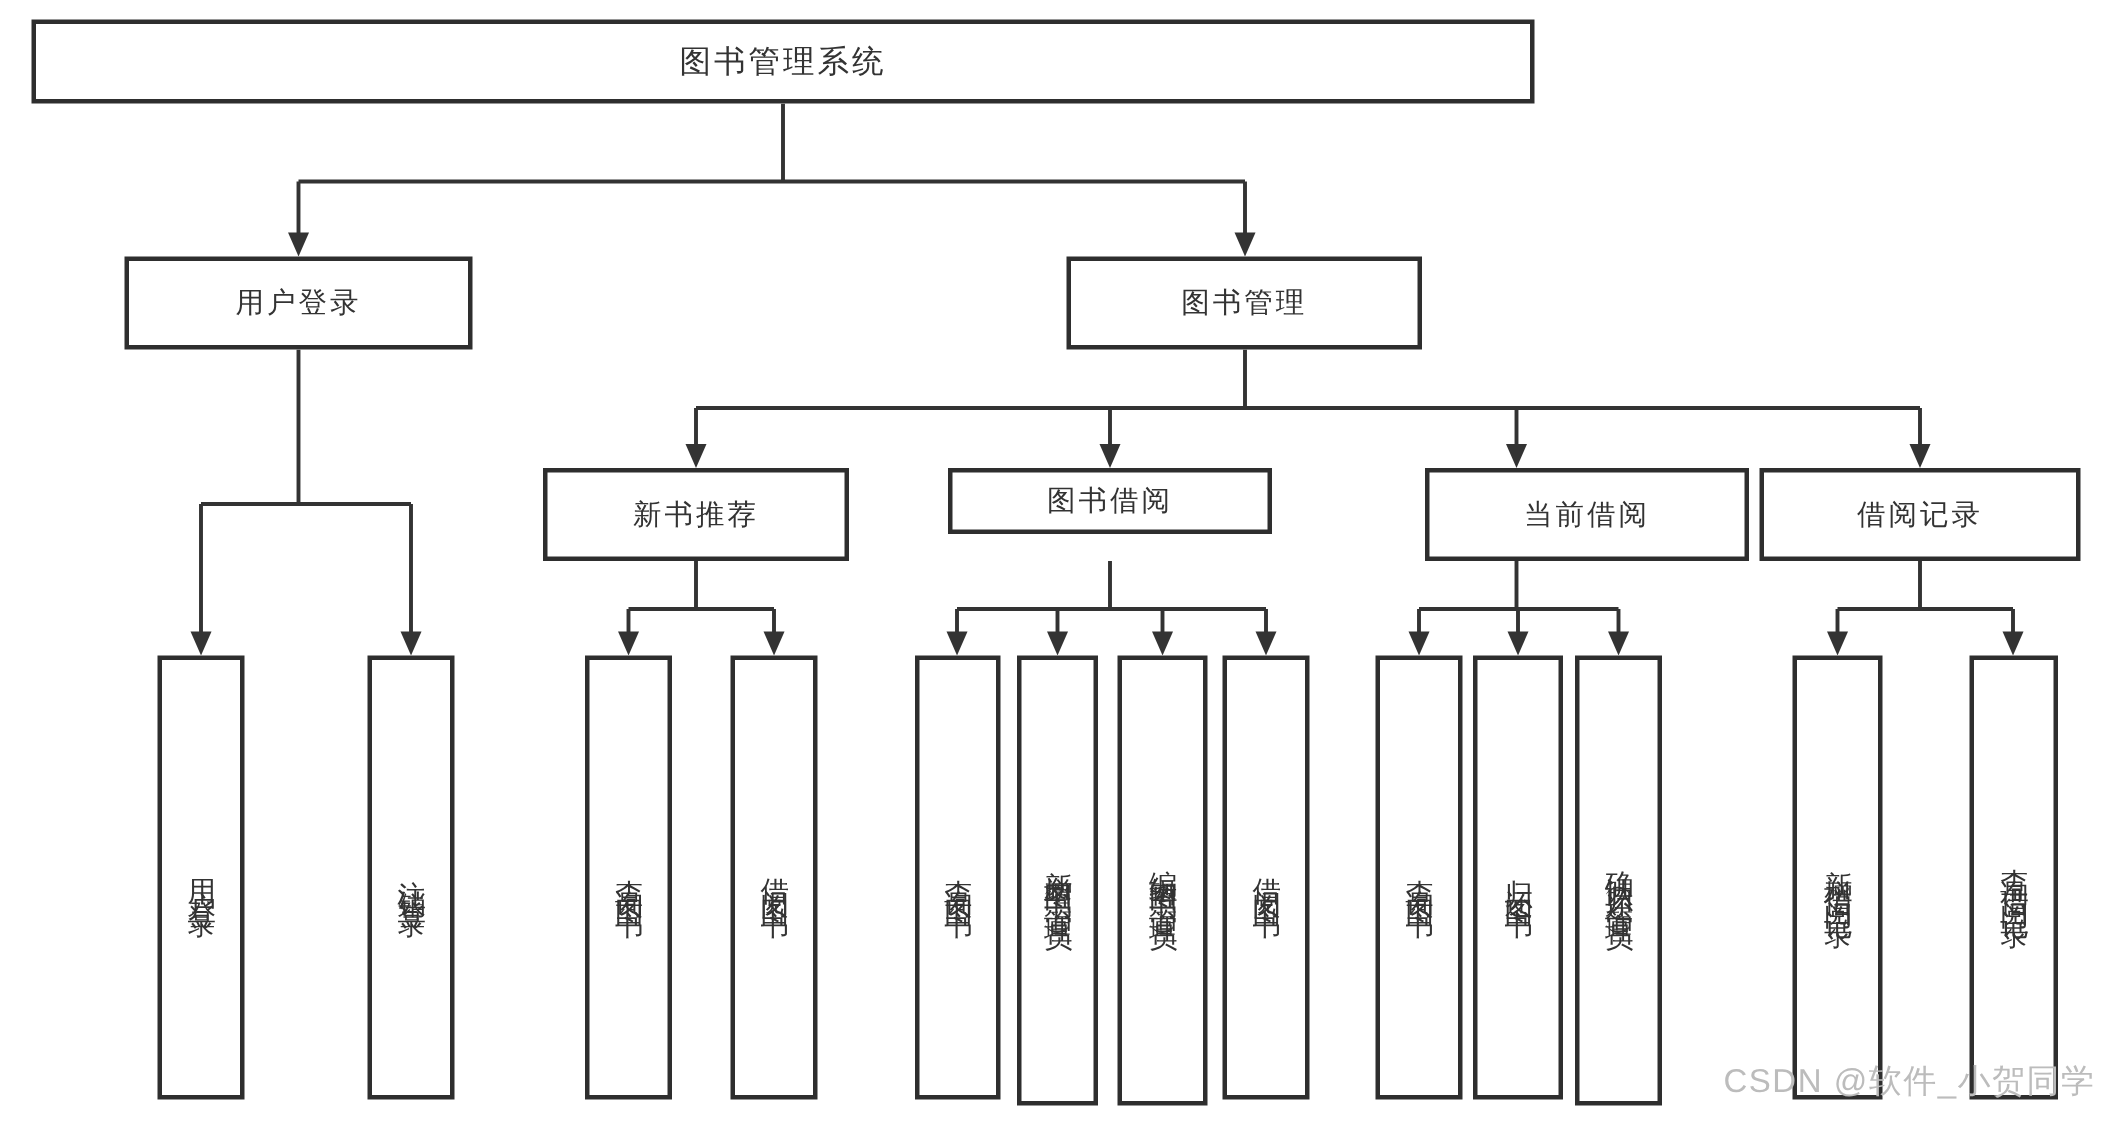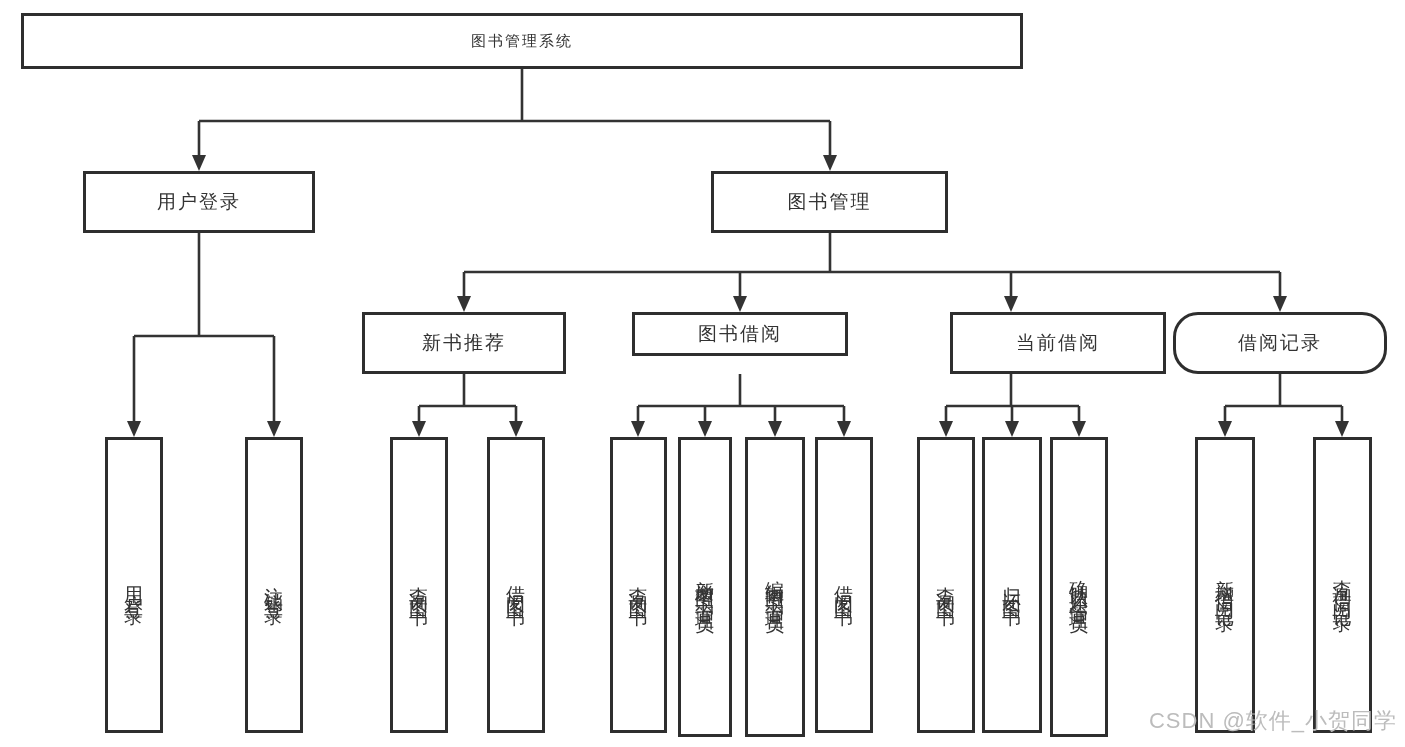--- a/index.html
+++ b/index.html
@@ -34,21 +34,21 @@
     display: flex;
     align-items: center;
     justify-content: center;
     color: var(--text);
   }
   .h-label {
     font-size: 19px;
     letter-spacing: 2px;
     white-space: nowrap;
   }
-  .root-label { font-size: 15px; }
+  .root-label { font-size: 21px; }
   .v-label {
     writing-mode: vertical-rl;
     text-orientation: mixed;
     font-size: 19px;
     letter-spacing: 7px;
     line-height: 1;
   }
   .watermark {
     position: absolute;
     top: 706px;
@@ -123,21 +123,21 @@
 
   <div class="box" style="left:362px; top:312px; width:204px; height:62px;align-items:center;">
     <span class="h-label">新书推荐</span>
   </div>
   <div class="box" style="left:632px; top:312px; width:216px; height:44px;">
     <span class="h-label">图书借阅</span>
   </div>
   <div class="box" style="left:903px; top:312px; width:216px; height:62px;margin-left:47px;">
     <span class="h-label">当前借阅</span>
   </div>
-  <div class="box" style="left:1173px; top:312px; width:214px; height:62px;border-radius:25px;">
+  <div class="box" style="left:1173px; top:312px; width:214px; height:62px;">
     <span class="h-label">借阅记录</span>
   </div>
 
   <div class="box" style="left:105px; top:437px; width:58px; height:296px;">
     <span class="v-label">用户登录</span>
   </div>
   <div class="box" style="left:245px; top:437px; width:58px; height:296px;">
     <span class="v-label">注销登录</span>
   </div>
 

